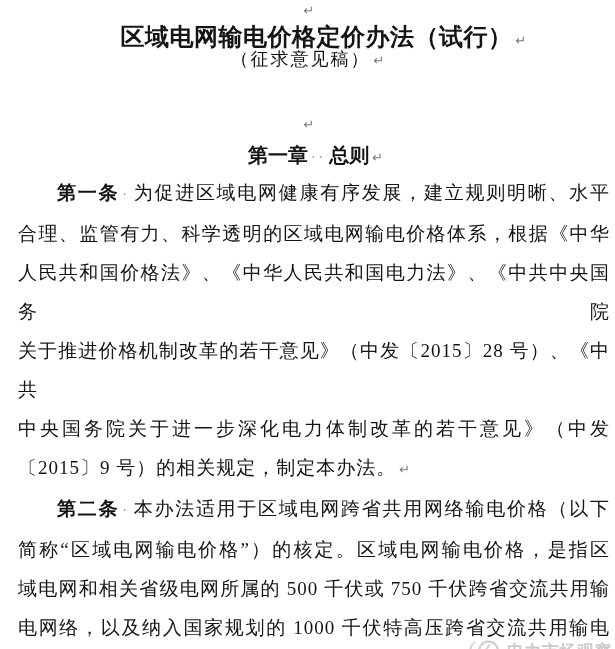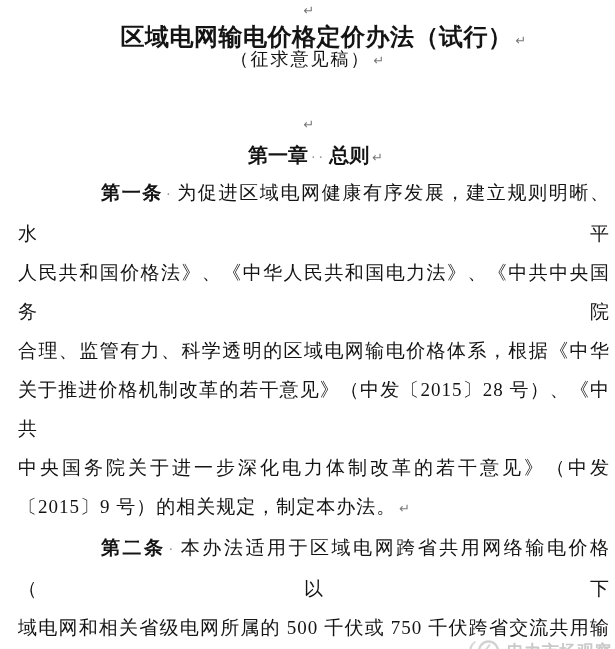--- a/index.html
+++ b/index.html
@@ -79,21 +79,21 @@
   .line {
     text-align: justify;
     text-align-last: justify;
     text-justify: inter-character;
   }
   .line.first { text-indent: 39px; }
   .line.last {
     text-align: right;
     text-align-last: left;
   }
-  .lead { font-weight: bold; margin-left: 44px; }
+  .lead { font-weight: bold; }
   .watermark {
     position: absolute;
     left: 468px;
     top: 636px;
     height: 30px;
     display: flex;
     align-items: center;
     text-decoration: underline;
   }
   .wm-text {
@@ -115,26 +115,27 @@
   <div class="doc-title"><span>区域电网输电价格定价办法（试行）</span><span class="pmark" style="color: rgb(120, 120, 120);">↵</span></div>
 
   <div class="doc-subtitle"><span>（征求意见稿）</span><span class="pmark" style="color: rgb(120, 120, 120);">↵</span></div>
 
   <div class="empty-line mid"><span class="pmark" style="color: rgb(120, 120, 120);">↵</span></div>
 
   <div class="chapter"><span>第一章</span><span class="space-dot">··</span><span>总则</span><span class="pmark" style="color: rgb(120, 120, 120);">↵</span></div>
 
   <div class="body-text">
       <div class="line first"><span class="lead">第一条</span><span class="space-dot">·</span>为促进区域电网健康有序发展，建立规则明晰、水平</div>
+      <div class="line">合理、监管有力、科学透明的区域电网输电价格体系，根据《中华</div>
       <div class="line">人民共和国价格法》、《中华人民共和国电力法》、《中共中央国务院</div>
-      <div class="line">合理、监管有力、科学透明的区域电网输电价格体系，根据《中华</div>
       <div class="line">关于推进价格机制改革的若干意见》（中发〔2015〕28 号）、《中共</div>
       <div class="line">中央国务院关于进一步深化电力体制改革的若干意见》（中发</div>
       <div class="line last">〔2015〕9 号）的相关规定，制定本办法。<span class="pmark" style="color: rgb(120, 120, 120);">↵</span></div>
       <div class="line first"><span class="lead">第二条</span><span class="space-dot">·</span>本办法适用于区域电网跨省共用网络输电价格（以下</div>
+      <div class="line">简称“区域电网输电价格”）的核定。区域电网输电价格，是指区</div>
       <div class="line">域电网和相关省级电网所属的 500 千伏或 750 千伏跨省交流共用输</div>
       <div class="line">电网络，以及纳入国家规划的 1000 千伏特高压跨省交流共用输电</div>
       <div class="line last">网络的输电价格。</div>
     </div>
 
   <div class="watermark">
     <svg width="34" height="30" viewBox="0 0 34 30" aria-hidden="true">
       <path d="M4 9 C1.5 12.5 2 17.5 5.5 20.5" fill="none" stroke="#d2d2d2" stroke-width="2" stroke-linecap="round"></path>
       <path d="M7 6 C5.5 7 4.5 8 4 9.5" fill="none" stroke="#d8d8d8" stroke-width="1.6" stroke-linecap="round"></path>
       <circle cx="20.5" cy="15" r="9.5" fill="none" stroke="#d2d2d2" stroke-width="2.4"></circle>

